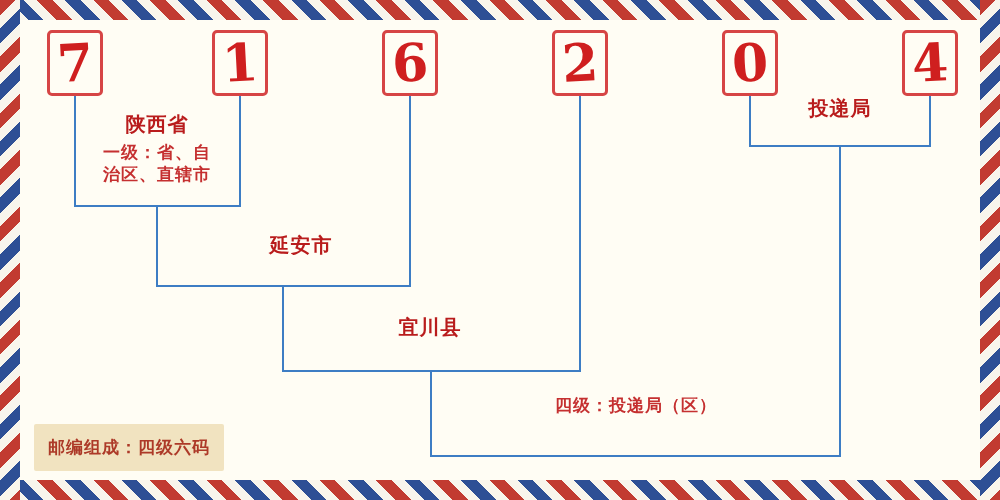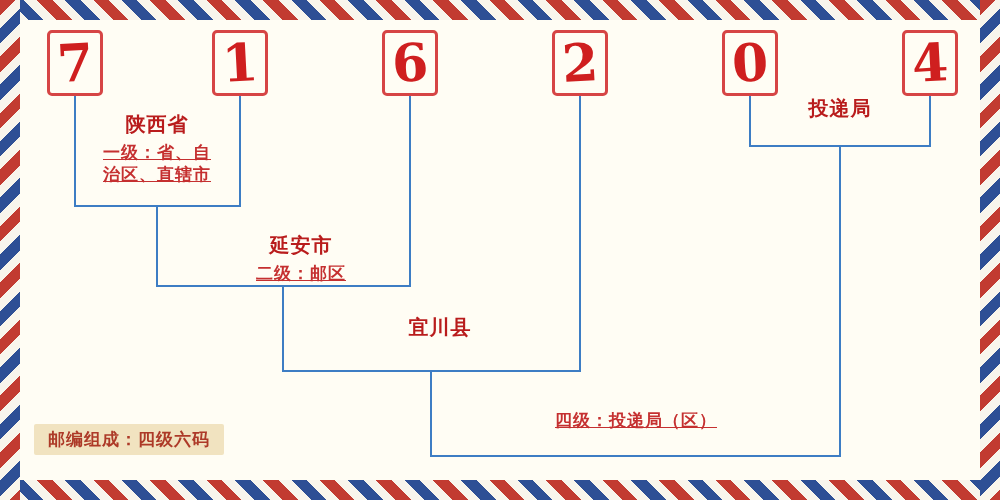--- a/index.html
+++ b/index.html
@@ -47,29 +47,29 @@
   .hline{position:absolute;height:2px;background:#3d7dc4;}
 
   
   .lvl{position:absolute;text-align:center;}
   .place{
     color:#b91c1c;font-weight:bold;font-size:20px;line-height:24px;
     letter-spacing:1px;
   }
   .desc{
     color:#c53030;font-weight:bold;font-size:17px;line-height:22px;
-    margin-top:6px;white-space:pre-line;letter-spacing:1px;text-decoration:underline;
+    margin-top:6px;white-space:pre-line;letter-spacing:1px;
   }
 
   
   .badge{
     position:absolute;left:34px;top:424px;
     background:#f1e3c0;color:#ad3a28;
     font-weight:bold;font-size:17px;letter-spacing:1px;
-    padding:4px 14px;border-radius:2px;
+    padding:12px 14px;border-radius:2px;
   }
 </style>
 </head>
 <body>
 
 <div class="canvas">
 
   <div class="stripe h top"></div>
   <div class="stripe h bottom"></div>
   <div class="stripe v left"></div>
@@ -116,29 +116,28 @@
   <div class="hline" style="left:430px;top:455px;width:411px"></div>
 
   <div class="lvl" style="left:57px;top:112px;width:200px">
     <div class="place">陕西省</div>
     <div class="desc">一级：省、自
 治区、直辖市</div>
   </div>
 
   <div class="lvl" style="left:201px;top:233px;width:200px">
     <div class="place">延安市</div>
-    <div class="desc">二级：邮区</div>
   </div>
 
-  <div class="lvl" style="left:320px;top:315px;width:240px">
+  <div class="lvl" style="left:310px;top:315px;width:240px">
     <div class="place">宜川县</div>
   </div>
 
   <div class="lvl" style="left:506px;top:392px;width:260px">
-    <div class="desc" style="margin-top:18px">四级：投递局（区）</div>
+    <div class="desc" style="margin-top:3px">四级：投递局（区）</div>
   </div>
 
   <div class="lvl" style="left:770px;top:96px;width:140px">
     <div class="place">投递局</div>
   </div>
 
   <div class="badge">邮编组成：四级六码</div>
 
 </div>
 

